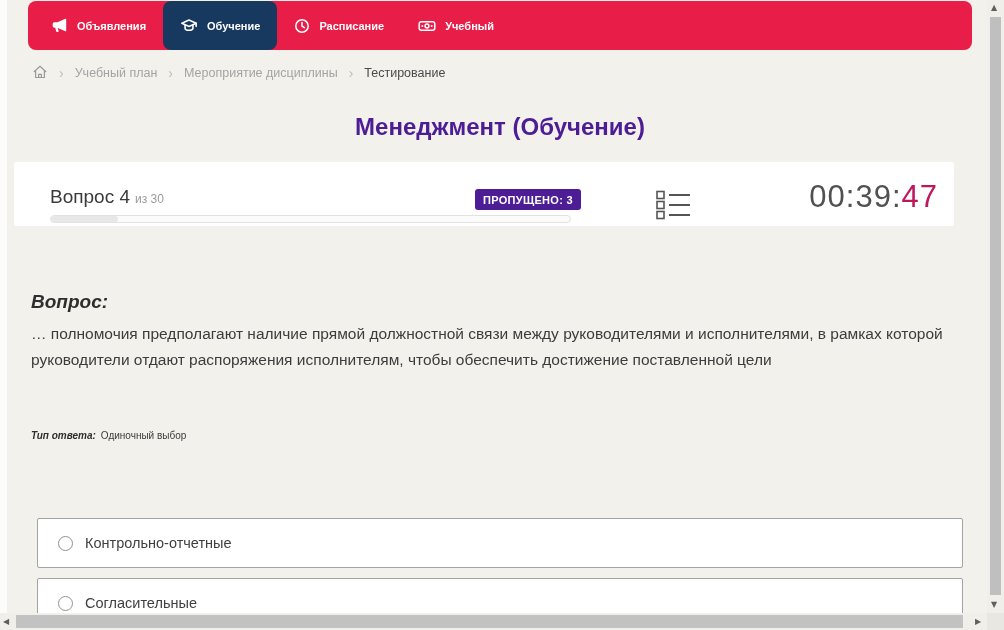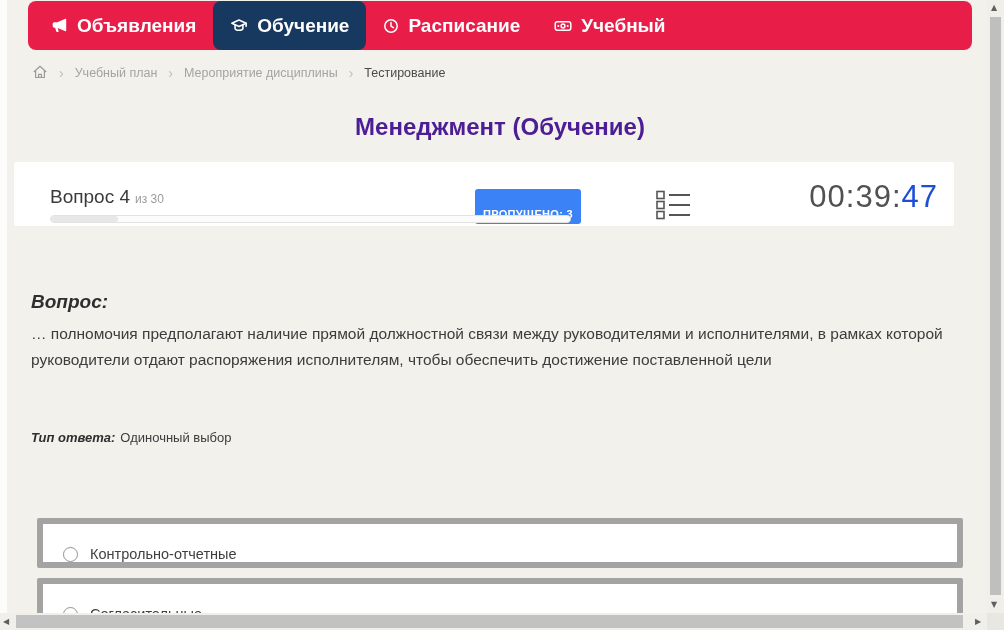--- a/index.html
+++ b/index.html
@@ -13,21 +13,21 @@
   .left-strip { position:absolute; left:0; top:0; width:7px; height:630px; background:#fcfcfb; }
 
   
   .navbar {
     position:absolute; left:28px; top:1px; width:944px; height:49px;
     background:#e81d48; border-radius:8px;
     display:flex; align-items:stretch; padding:0 6px;
   }
   .nav-item {
     display:flex; align-items:center; gap:9px;
-    padding:0 17px; color:#ffffff; font-weight:bold; font-size:19px;
+    padding:0 17px; color:#ffffff; font-weight:bold; font-size:11px;
     white-space:nowrap; cursor:pointer; border-radius:8px;justify-content:flex-end;
   }
   .nav-item.active { background:#17395f; }
   .nav-item svg { display:block; }
   .chev { margin-left:2px; }
 
   
   .breadcrumb {
     position:absolute; left:32px; top:63px; height:20px;
     display:flex; align-items:center; gap:11px;
@@ -45,48 +45,48 @@
 
   
   .qcard {
     position:absolute; left:14px; top:162px; width:940px; height:64px;
     background:#ffffff; border-radius:2px;
   }
   .q-num { position:absolute; left:36px; top:24px; font-size:19px; color:#3a3a3a; }
   .q-total { font-size:12px; color:#9c9c9c; font-weight:normal; margin-left:5px; }
   .skip-badge {
     position:absolute; left:461px; top:27px;
-    background:#3b82f6; color:#ffffff; font-size:11px; font-weight:bold;
-    padding:19px 8px 4px; border-radius:3px; letter-spacing:.3px;
+    background:#4c1d95; color:#ffffff; font-size:11px; font-weight:bold;
+    padding:5px 8px 4px; border-radius:3px; letter-spacing:.3px;
   }
   .progress {
     position:absolute; left:36px; top:53px; width:521px; height:8px;
     background:#fbfbfb; border:1px solid #e2e2e2; border-radius:5px; overflow:hidden;
   }
   .progress-fill { height:100%; background:#e7e7e7; border-radius:5px; width:0; }
   .qlist-btn { position:absolute; left:642px; top:28px; cursor:pointer; }
   .timer {
     position:absolute; right:16px; top:17px;
     font-size:31px; color:#515151; letter-spacing:1px; font-weight:200;
   }
-  .timer .sec { color:#1d4ed8;text-align:right; }
+  .timer .sec { color:#be185d;text-align:right; }
 
   
   .q-block { position:absolute; left:31px; top:291px; width:917px; }
   .q-label { font-weight:bold; font-style:italic; font-size:19px; color:#2e2e2e; }
   .q-text { margin-top:8px; font-size:15.5px; line-height:26px; color:#3c3c3c; }
-  .type-line { position:absolute; left:31px; top:430px; font-size:13px; }
+  .type-line { position:absolute; left:31px; top:430px; font-size:10px; }
   .type-label { font-weight:bold; font-style:italic; color:#2e2e2e; }
   .type-value { color:#3c3c3c; margin-left:5px; }
 
   
   .option {
     position:absolute; left:37px; width:926px; height:50px;
-    background:#ffffff; border:6px solid #a3a3a3; border-radius:2px;
-    display:flex; align-items:flex-end; cursor:pointer;
+    background:#ffffff; border:1px solid #a3a3a3; border-radius:2px;
+    display:flex; align-items:center; cursor:pointer;
   }
   .opt-1 { top:518px; }
   .opt-2 { top:578px; }
   .radio {
     width:15px; height:15px; border:1.5px solid #929292; border-radius:50%;
     margin-left:20px; background:#fff; flex:0 0 auto;
   }
   .opt-label { margin-left:12px; font-size:14.5px; color:#3f3f3f; }
 
   

